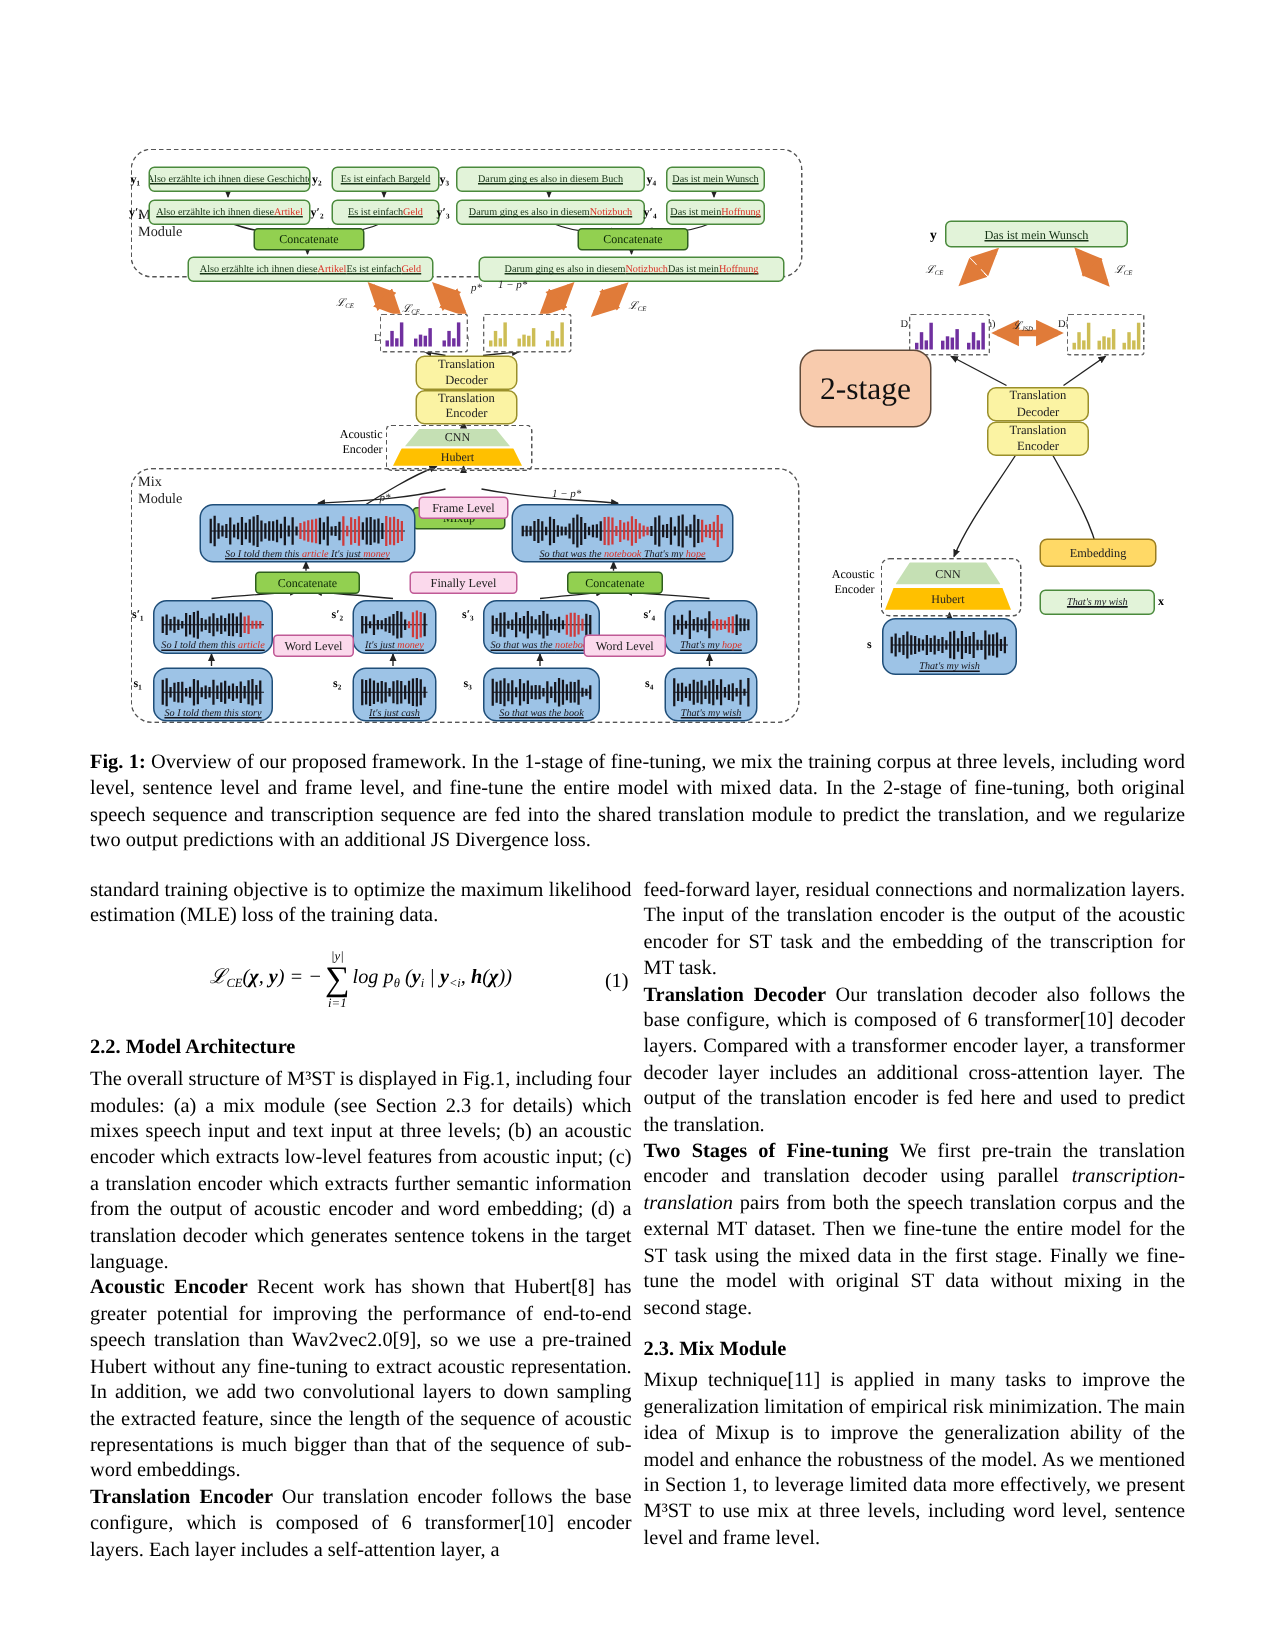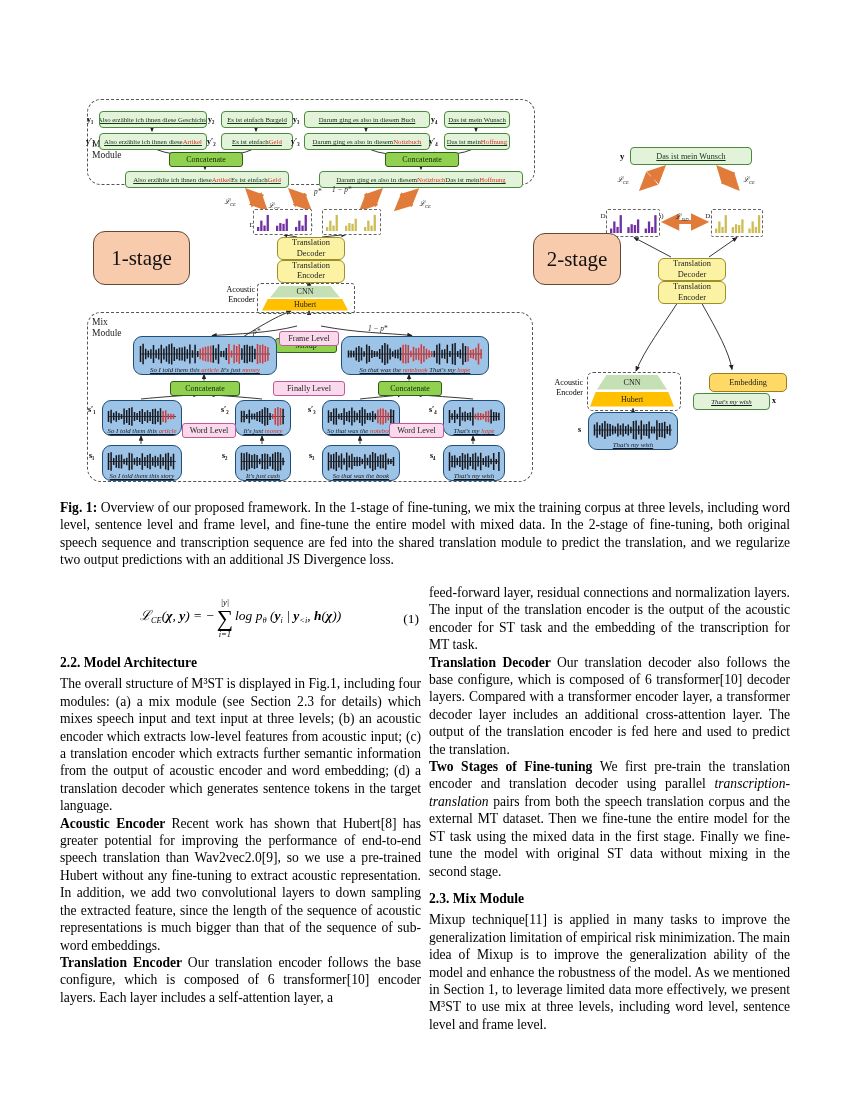--- a/index.html
+++ b/index.html
@@ -203,21 +203,20 @@
   </div>
 
   <div class="abs" style="left:116px;top:190px;width:54px;font-size:8px;text-align:right;line-height:1.25;">
     <div>Acoustic</div>
       <div>Encoder</div>
   </div>
   <div class="abs dashframe" style="left:172px;top:188px;width:96px;height:29px;border-radius:4px;"></div>
   <div class="abs trap trap-cnn" style="left:185px;top:190.5px;width:70px;height:12px;">CNN</div>
   <div class="abs trap trap-hub" style="left:177px;top:203.5px;width:86px;height:12px;">Hubert</div>
 
-  <div class="abs peach" style="left:8px;top:136px;width:95px;height:52px;">1-stage</div>
 
   <div class="abs dashframe" style="left:2px;top:217px;width:444px;height:168px;"></div>
   <div class="abs modlabel" style="left:7px;top:222px;">
     <div>Mix</div>
       <div>Module</div>
   </div>
 
   <div class="abs concat" style="left:190px;top:219px;width:60px;height:13px;margin-top:24px;">Mixup</div>
   <span class="abs losslabel" style="left:168px;top:232px;">p*</span>
   <span class="abs losslabel" style="left:283px;top:229px;">1 − p*</span>
@@ -630,21 +629,21 @@
   </div>
 
   <div class="abs" style="left:450px;top:283px;width:48px;font-size:8px;text-align:right;line-height:1.25;">
     <div>Acoustic</div>
       <div>Encoder</div>
   </div>
   <div class="abs dashframe" style="left:502px;top:277px;width:92px;height:37px;border-radius:6px;"></div>
   <div class="abs trap trap-cnn" style="left:512px;top:279.5px;width:70px;height:15px;">CNN</div>
   <div class="abs trap trap-hub" style="left:505px;top:296.5px;width:84px;height:15px;">Hubert</div>
 
-  <div class="abs embed" style="left:608px;top:278px;width:76px;height:17px;margin-left:16px;">Embedding</div>
+  <div class="abs embed" style="left:608px;top:264px;width:76px;height:17px;">Embedding</div>
   <div class="abs gbox" style="left:608px;top:298px;width:75px;height:15px;">
     <span class="wavecap" style="margin:0;"><span>That's my wish</span></span>
   </div>
   <span class="abs seqlabel" style="left:687px;top:301px;">x</span>
 
   <span class="abs seqlabel" style="left:493px;top:330px;">s</span>
   <div class="abs bluebox" style="left:503px;top:317px;width:88px;height:36px;">
     <svg class="wave" width="80" height="22" viewBox="0 0 80 22">
         <line x1="1" x2="79" y1="11" y2="11" stroke="#15151c" stroke-width="0.7"></line>
         <line x1="1.5" x2="1.5" y1="5.468492798353909" y2="16.531507201646093" stroke="#15151c" stroke-width="1.5"></line>
@@ -678,20 +677,21 @@
         <line x1="74.3" x2="74.3" y1="6.928240740740741" y2="15.07175925925926" stroke="#15151c" stroke-width="1.5"></line>
         <line x1="76.9" x2="76.9" y1="5.4822209362139915" y2="16.51777906378601" stroke="#15151c" stroke-width="1.5"></line>
       </svg>
     <div class="wavecap"><span>That's my wish</span></div>
   </div>
 </div>
 
 <div class="abs caption"><span class="b">Fig. 1: </span><span>Overview of our proposed framework. In the 1-stage of fine-tuning, we mix the training corpus at three levels, including word level, sentence level and frame level, and fine-tune the entire model with mixed data. In the 2-stage of fine-tuning, both original speech sequence and transcription sequence are fed into the shared translation module to predict the translation, and we regularize two output predictions with an additional JS Divergence loss.</span></div>
 
 <div class="abs col" id="leftcol">
+  <p><span>standard training objective is to optimize the maximum likelihood estimation (MLE) loss of the training data.</span></p>
   <div class="eq">
     <span><span>ℒ</span><span class="sub">CE</span><span>(</span><span class="b">χ</span><span>, </span><span class="b">y</span><span>) = −</span></span>
     <span class="sig">
       <span class="lim">|y|</span>
       <span class="sym">∑</span>
       <span class="lim">i=1</span>
     </span>
     <span><span>log p</span><span class="sub">θ</span><span> (</span><span class="b">y</span><span class="sub">i</span><span> | </span><span class="b">y</span><span class="sub">&lt;i</span><span>, </span><span class="b">h</span><span>(</span><span class="b">χ</span><span>))</span></span>
     <span class="eqnum">(1)</span>
   </div>

